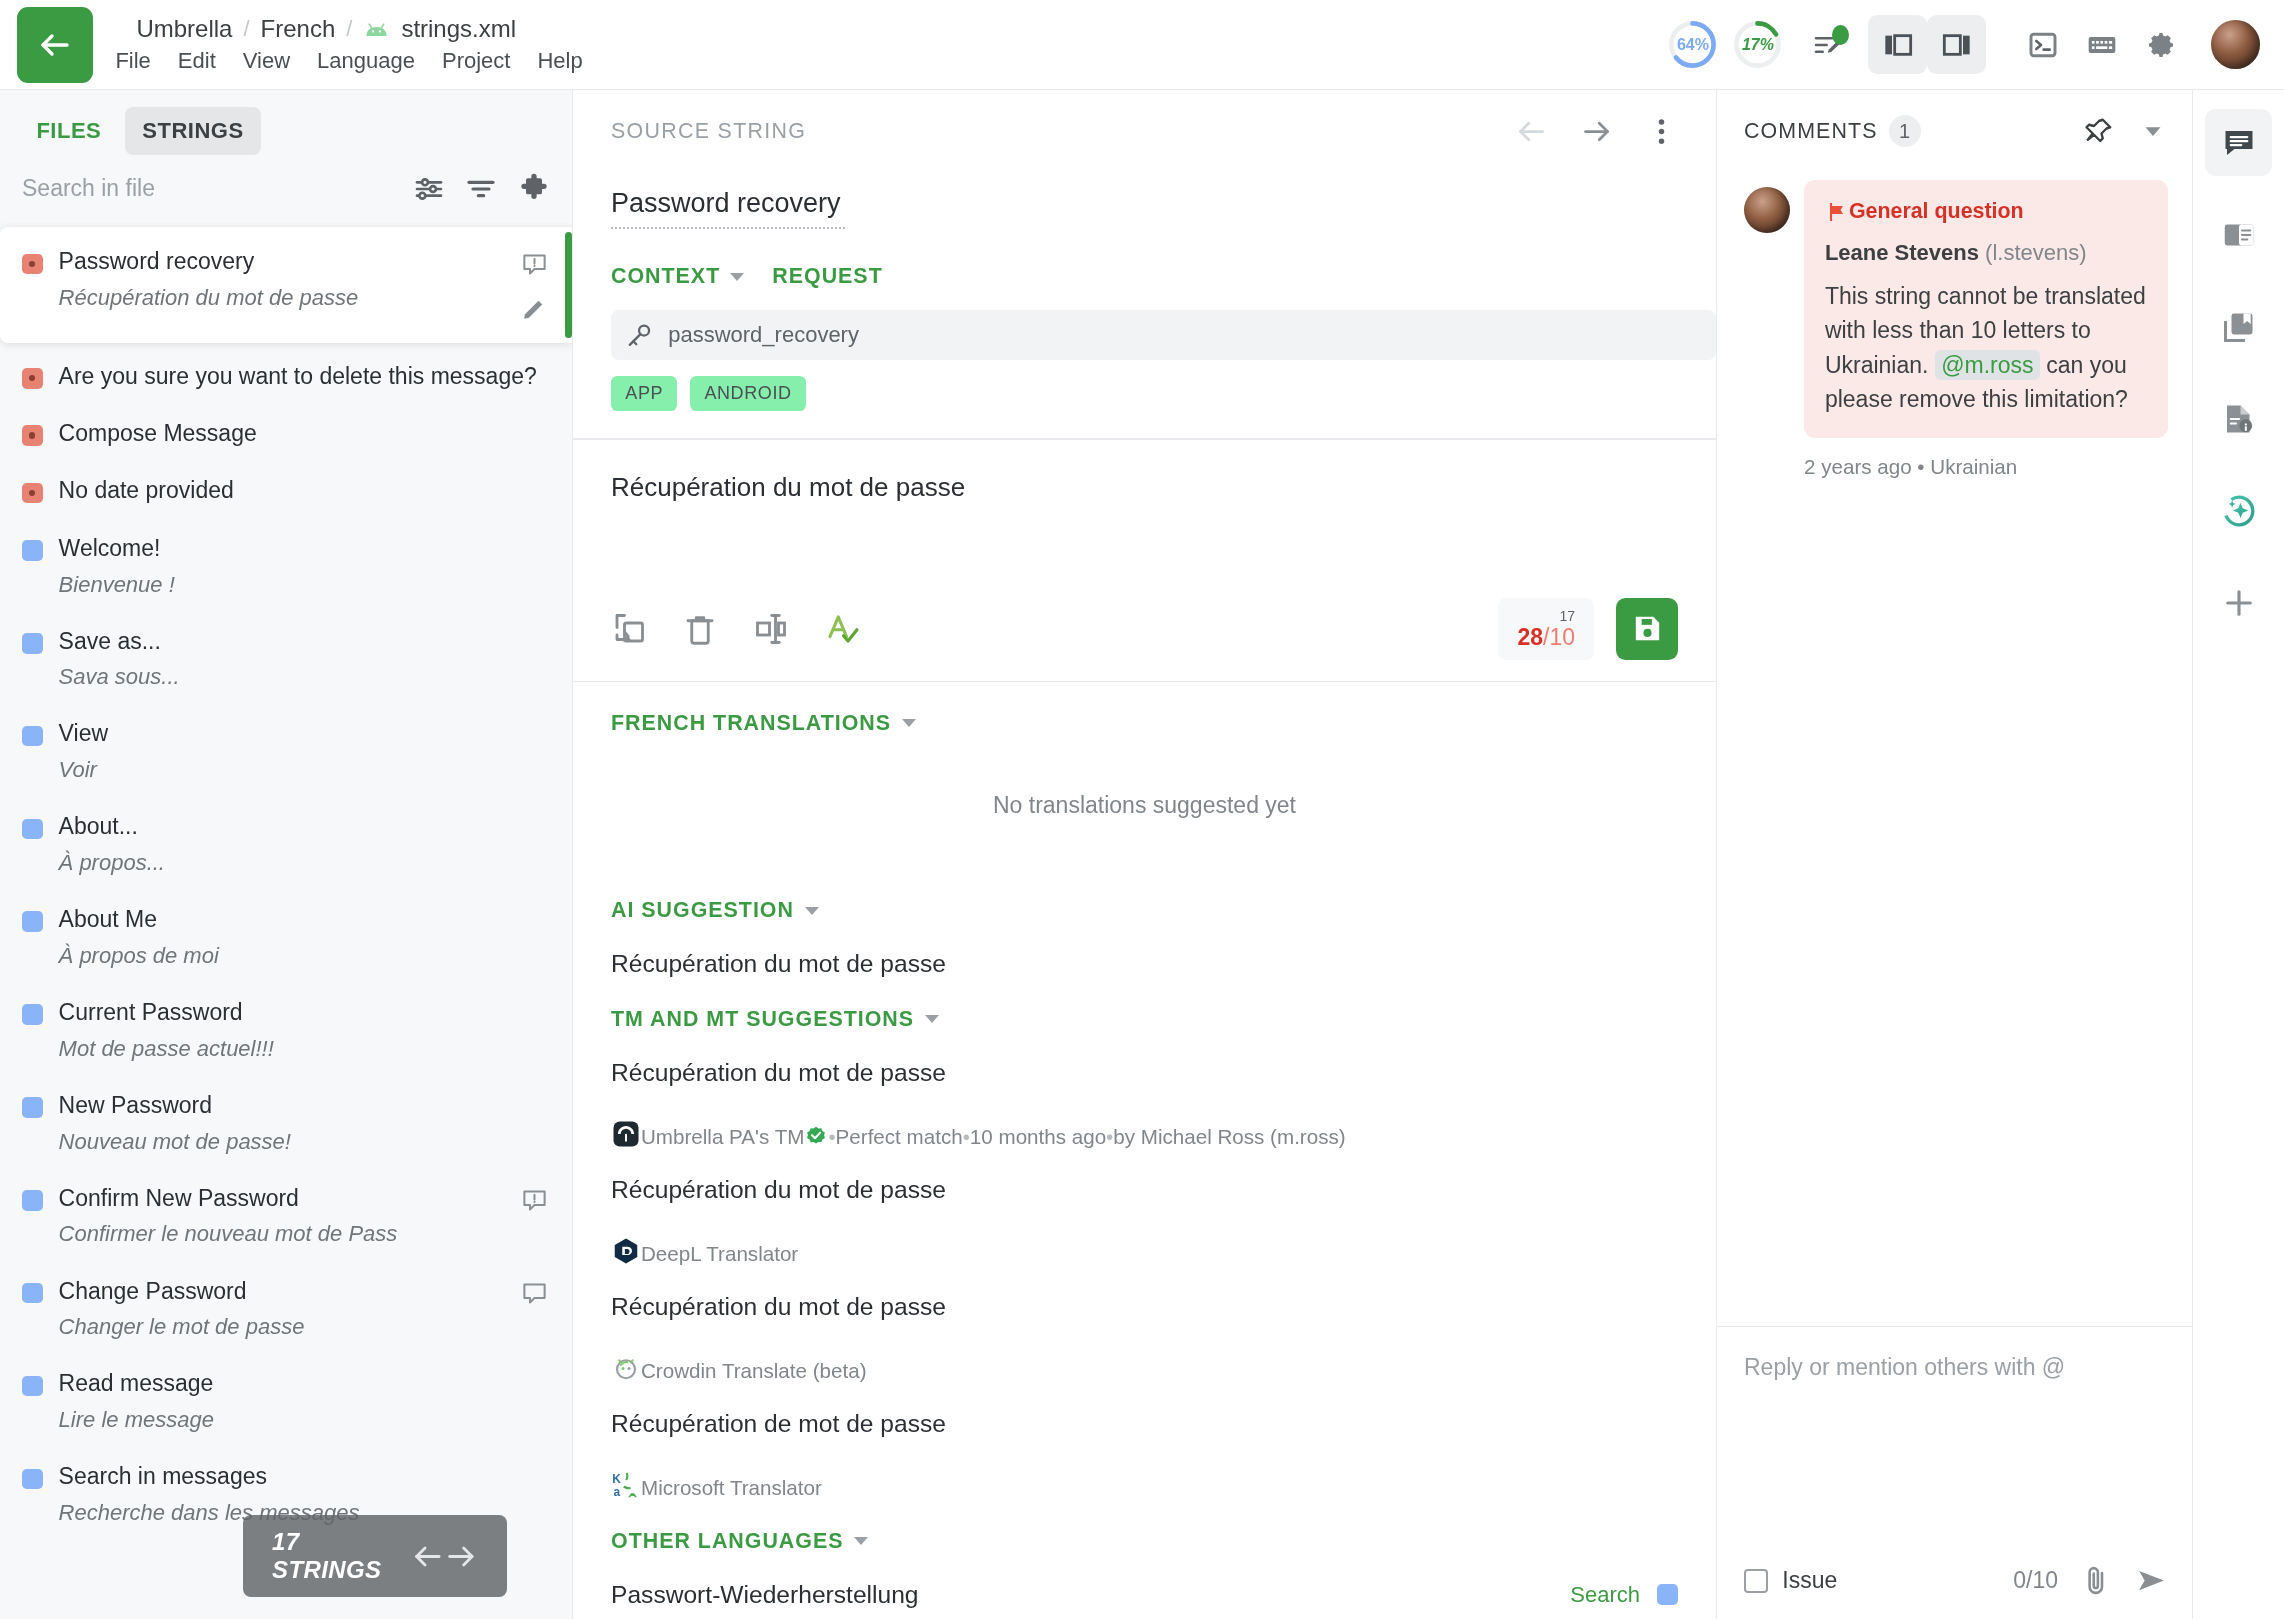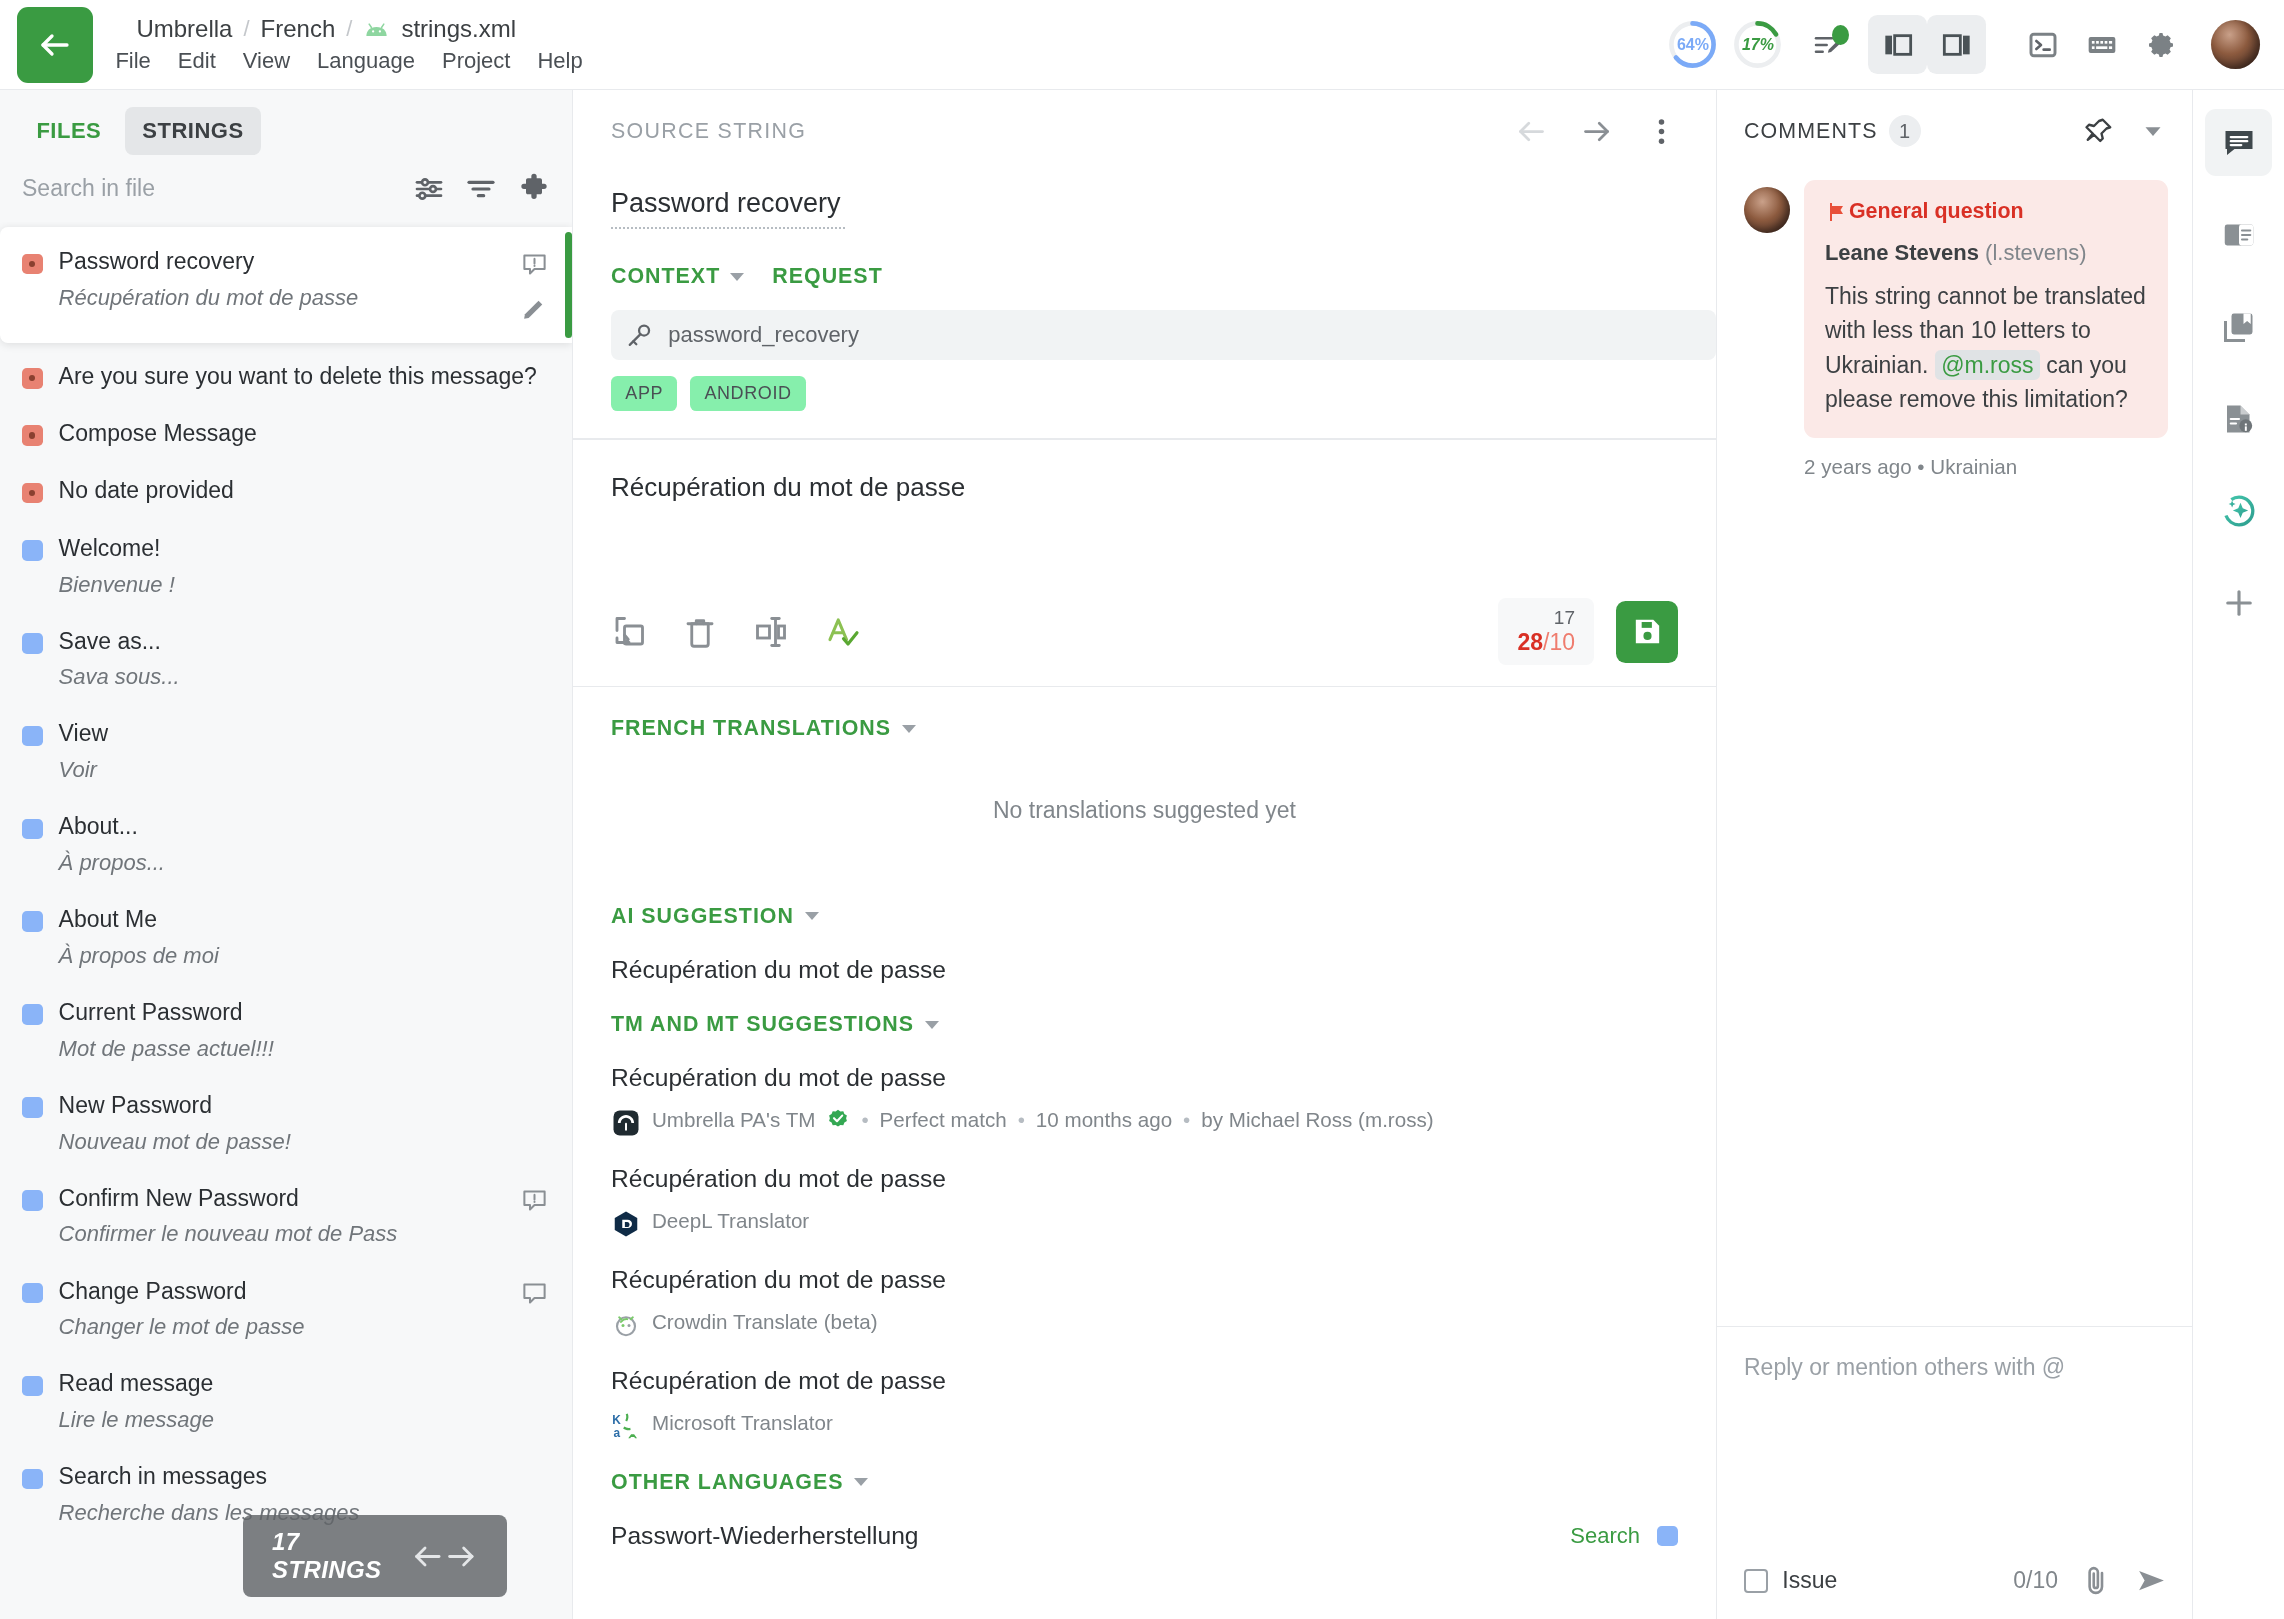--- a/index.html
+++ b/index.html
@@ -169,39 +169,39 @@
   .edit-toolbar {
     display: flex; align-items: center;
     padding: 0 38px 20.6px 38px; margin-top: 95px;
   }
   .edit-toolbar .tools { display: flex; align-items: center; gap: 35px; }
   .edit-toolbar .tools svg { width: 36px; height: 36px; cursor: pointer; }
   .counter {
     margin-left: auto; background: #f7f8f9; border-radius: 8px;
     padding: 9.5px 19px; text-align: right; line-height: 1.15; min-width: 95px;
   }
-  .counter .c-top { font-size: 19px; color: #5f6368; }
+  .counter .c-top { font-size: 14px; color: #5f6368; }
   .counter .c-bot { font-size: 23px; }
   .counter .c-bot b { color: #d93025; font-weight: bold; }
   .counter .c-bot span { color: #ef7c6e; }
   .save-btn {
     margin-left: 22px; width: 62px; height: 62px; border-radius: 9.5px;
     background: #3a9B42; display: flex; align-items: center; justify-content: center; cursor: pointer;
   }
   .save-btn svg { width: 35px; height: 35px; }
 
   .sect-head {
     display: flex; align-items: center; gap: 11px;
     padding: 28.6px 38px 0 38px;
     font-size: 21.4px; font-weight: bold; letter-spacing: 1px; color: #3a9B42; cursor: pointer;
   }
   .empty-note { text-align: center; font-size: 23px; color: #80868b; padding: 56px 0 51px; }
   .sugg { padding: 27px 38px 0 38px; }
   .sugg-text { font-size: 24.6px; color: #2b2f33; cursor: pointer; }
-  .sugg-meta { display: flex; align-items: flex-start; gap: 11px; font-size: 20.6px; color: #80868b; margin-top: 16px; flex-wrap: wrap; }
+  .sugg-meta { display: flex; align-items: flex-end; font-size: 20.6px; color: #80868b; margin-top: 32px; flex-wrap: wrap; }
   .sugg-meta .prov-ico { width: 30px; height: 30px; flex: 0 0 auto; }
   .sugg-meta .bullet { color: #b6bcc2; }
   .ok-badge { width: 24px; height: 24px; flex: 0 0 auto; }
   .otherlang { display: flex; align-items: center; padding: 27px 38px 0 38px; }
   .otherlang .olt { font-size: 24.6px; color: #2b2f33; }
   .otherlang .olr { margin-left: auto; display: flex; align-items: center; gap: 17.4px; }
   .otherlang .oll { font-size: 22px; color: #3a9B42; }
   .otherlang .sq { margin-top: 0; }
 
   

